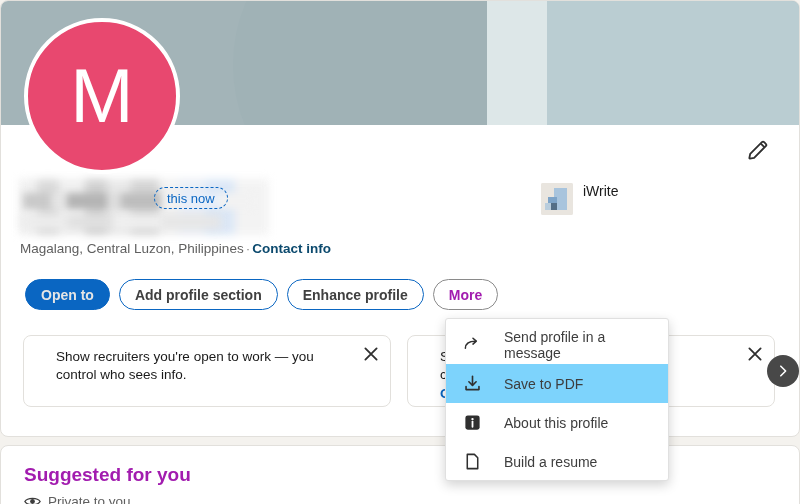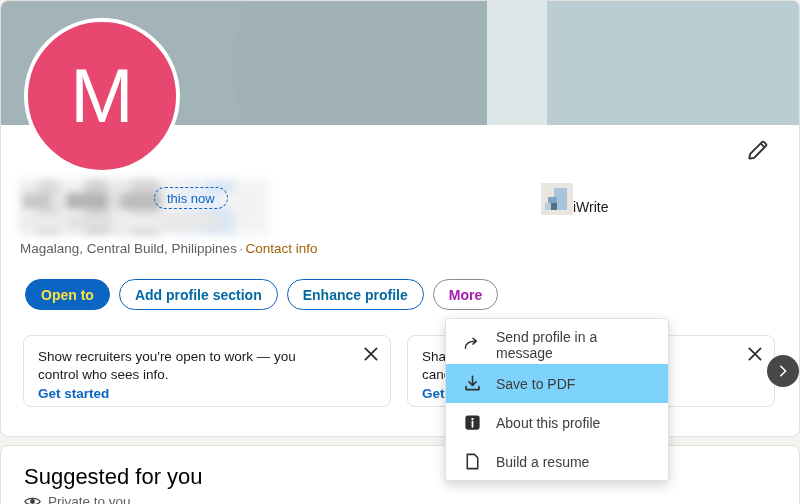--- a/index.html
+++ b/index.html
@@ -85,54 +85,54 @@
     border: 1px dashed #0a66c2; border-radius: 12px;
     color: #0a66c2; font-size: 13px; white-space: nowrap;
     background: transparent;
     z-index: 2;
   }
   .location {
     position: absolute; left: 19px; top: 240px;
     font-size: 13.5px; color: #5f5f5f; white-space: nowrap;
   }
   .location .dot { color: #8a8a8a; padding: 0 2px; }
-  .contact-link { color: #a16207; font-weight: normal; cursor: pointer; }
+  .contact-link { color: #0c4a6e; font-weight: bold; cursor: pointer; }
 
   .company {
     position: absolute; left: 540px; top: 182px;
-    display: flex; align-items: flex-end; gap: 0;
+    display: flex; align-items: flex-start; gap: 10px;
   }
   .company-logo {
     width: 32px; height: 32px; position: relative; overflow: hidden;
     background: #e9e5df; border-radius: 2px;
   }
   .company-name { font-size: 14px; color: #1a1a1a; }
 
   
   .actions {
     position: absolute; left: 24px; top: 278px;
     display: flex; align-items: center; gap: 9px;
   }
   .btn {
     height: 31px; padding: 0 15px; border-radius: 16px;
     display: flex; align-items: center; justify-content: center;
     font-size: 14px; font-weight: bold; cursor: pointer;
     white-space: nowrap;
   }
-  .btn-primary { background: #0a66c2; color: #fde047; border: 1px solid #0a66c2; }
-  .btn-outline { background: transparent; color: #0369a1; border: 1.5px solid #0a66c2; }
+  .btn-primary { background: #0a66c2; color: #e5e5e5; border: 1px solid #0a66c2; }
+  .btn-outline { background: transparent; color: #404040; border: 1.5px solid #0a66c2; }
   .btn-grey { background: transparent; color: #a21caf; border: 1.5px solid #8a8a8a; }
 
   
   .promo-row { position: absolute; left: 22px; top: 334px; display: flex; gap: 16px; }
   .promo {
     width: 368px; height: 72px;
     border: 1px solid #e2e0dc; border-radius: 8px;
     background: #ffffff; position: relative;
-    padding: 12px 40px 0 14px;
+    padding: 12px 40px 0 32px;
   }
   .promo-text { font-size: 13.5px; color: #1a1a1a; line-height: 1.35; }
   .promo-link { font-size: 13.5px; color: #0a66c2; font-weight: bold; margin-top: 2px; cursor: pointer; }
   .promo-close {
     position: absolute; right: 10px; top: 9px;
     width: 18px; height: 18px; cursor: pointer;
   }
   .next-btn {
     position: absolute; left: 766px; top: 354px;
     width: 32px; height: 32px; border-radius: 50%;
@@ -145,35 +145,35 @@
   .dropdown {
     position: absolute; left: 445px; top: 318px;
     width: 224px; height: 163px;
     background: #ffffff;
     border: 1px solid #e0e0e0; border-radius: 3px;
     box-shadow: 0 4px 12px rgba(0,0,0,.18);
     z-index: 40;
     padding: 6px 0;
   }
   .menu-item {
-    height: 39px; display: flex; align-items: center; gap: 14px;
+    height: 39px; display: flex; align-items: center; gap: 22px;
     padding: 0 16px; cursor: pointer;
     font-size: 14px; color: #3d3d3d;
   }
   .menu-item.hover { background: #7dd3fc; }
   .menu-icon { width: 20px; height: 20px; flex: none; display:flex; align-items:center; justify-content:center; }
 
   
   .suggested-card {
     position: absolute; left: 0; top: 445px; width: 800px; height: 70px;
     background: #ffffff; border: 1px solid #e2e0dc; border-radius: 8px;
   }
   .suggested-title {
     position: absolute; left: 23px; top: 18px;
-    font-size: 22px; font-weight: normal; color: #000000;
+    font-size: 19px; font-weight: bold; color: #a21caf;
   }
   .private-row {
     position: absolute; left: 23px; top: 48px;
     display: flex; align-items: center; gap: 7px;
     font-size: 13.5px; color: #5f5f5f;
   }
 </style>
 </head>
 <body>
 
@@ -200,21 +200,21 @@
       <div class="blur-name"></div>
       <div class="blur-name2"></div>
       <div class="blur-name3"></div>
     </div>
 
     <div class="verify-pill">
       <span>this now</span>
     </div>
 
     <div class="location">
-      <span>Magalang, Central Build, Philippines</span><span class="dot">·</span><span class="contact-link">Contact info</span>
+      <span>Magalang, Central Luzon, Philippines</span><span class="dot">·</span><span class="contact-link">Contact info</span>
     </div>
 
     <div class="company">
       <div class="company-logo">
         <svg viewBox="0 0 32 32" width="32" height="32">
           <rect x="0" y="0" width="32" height="32" fill="#e9e5df"></rect>
           <rect x="13" y="5" width="13" height="22" fill="#a8c4dd"></rect>
           <rect x="7" y="14" width="9" height="13" fill="#7ea4c8"></rect>
           <rect x="4" y="20" width="6" height="7" fill="#b9cddd"></rect>
           <rect x="10" y="20" width="6" height="7" fill="#546e86"></rect>
@@ -228,21 +228,20 @@
       <div class="btn btn-outline">Add profile section</div>
       <div class="btn btn-outline">Enhance profile</div>
       <div class="btn btn-grey">More</div>
     </div>
 
     <div class="promo-row">
 
       <div class="promo">
         <div class="promo-text">Show recruiters you're open to work — you</div>
         <div class="promo-text">control who sees info.</div>
-        <div class="promo-link">Get started</div>
         <svg class="promo-close" viewBox="0 0 16 16">
           <path d="M3 3 L13 13 M13 3 L3 13" stroke="#2f2f2f" stroke-width="1.6" stroke-linecap="round"></path>
         </svg>
       </div>
 
       <div class="promo">
         <div class="promo-text">Share</div>
         <div class="promo-text">candi</div>
         <div class="promo-link">Get s</div>
         <svg class="promo-close" viewBox="0 0 16 16">

